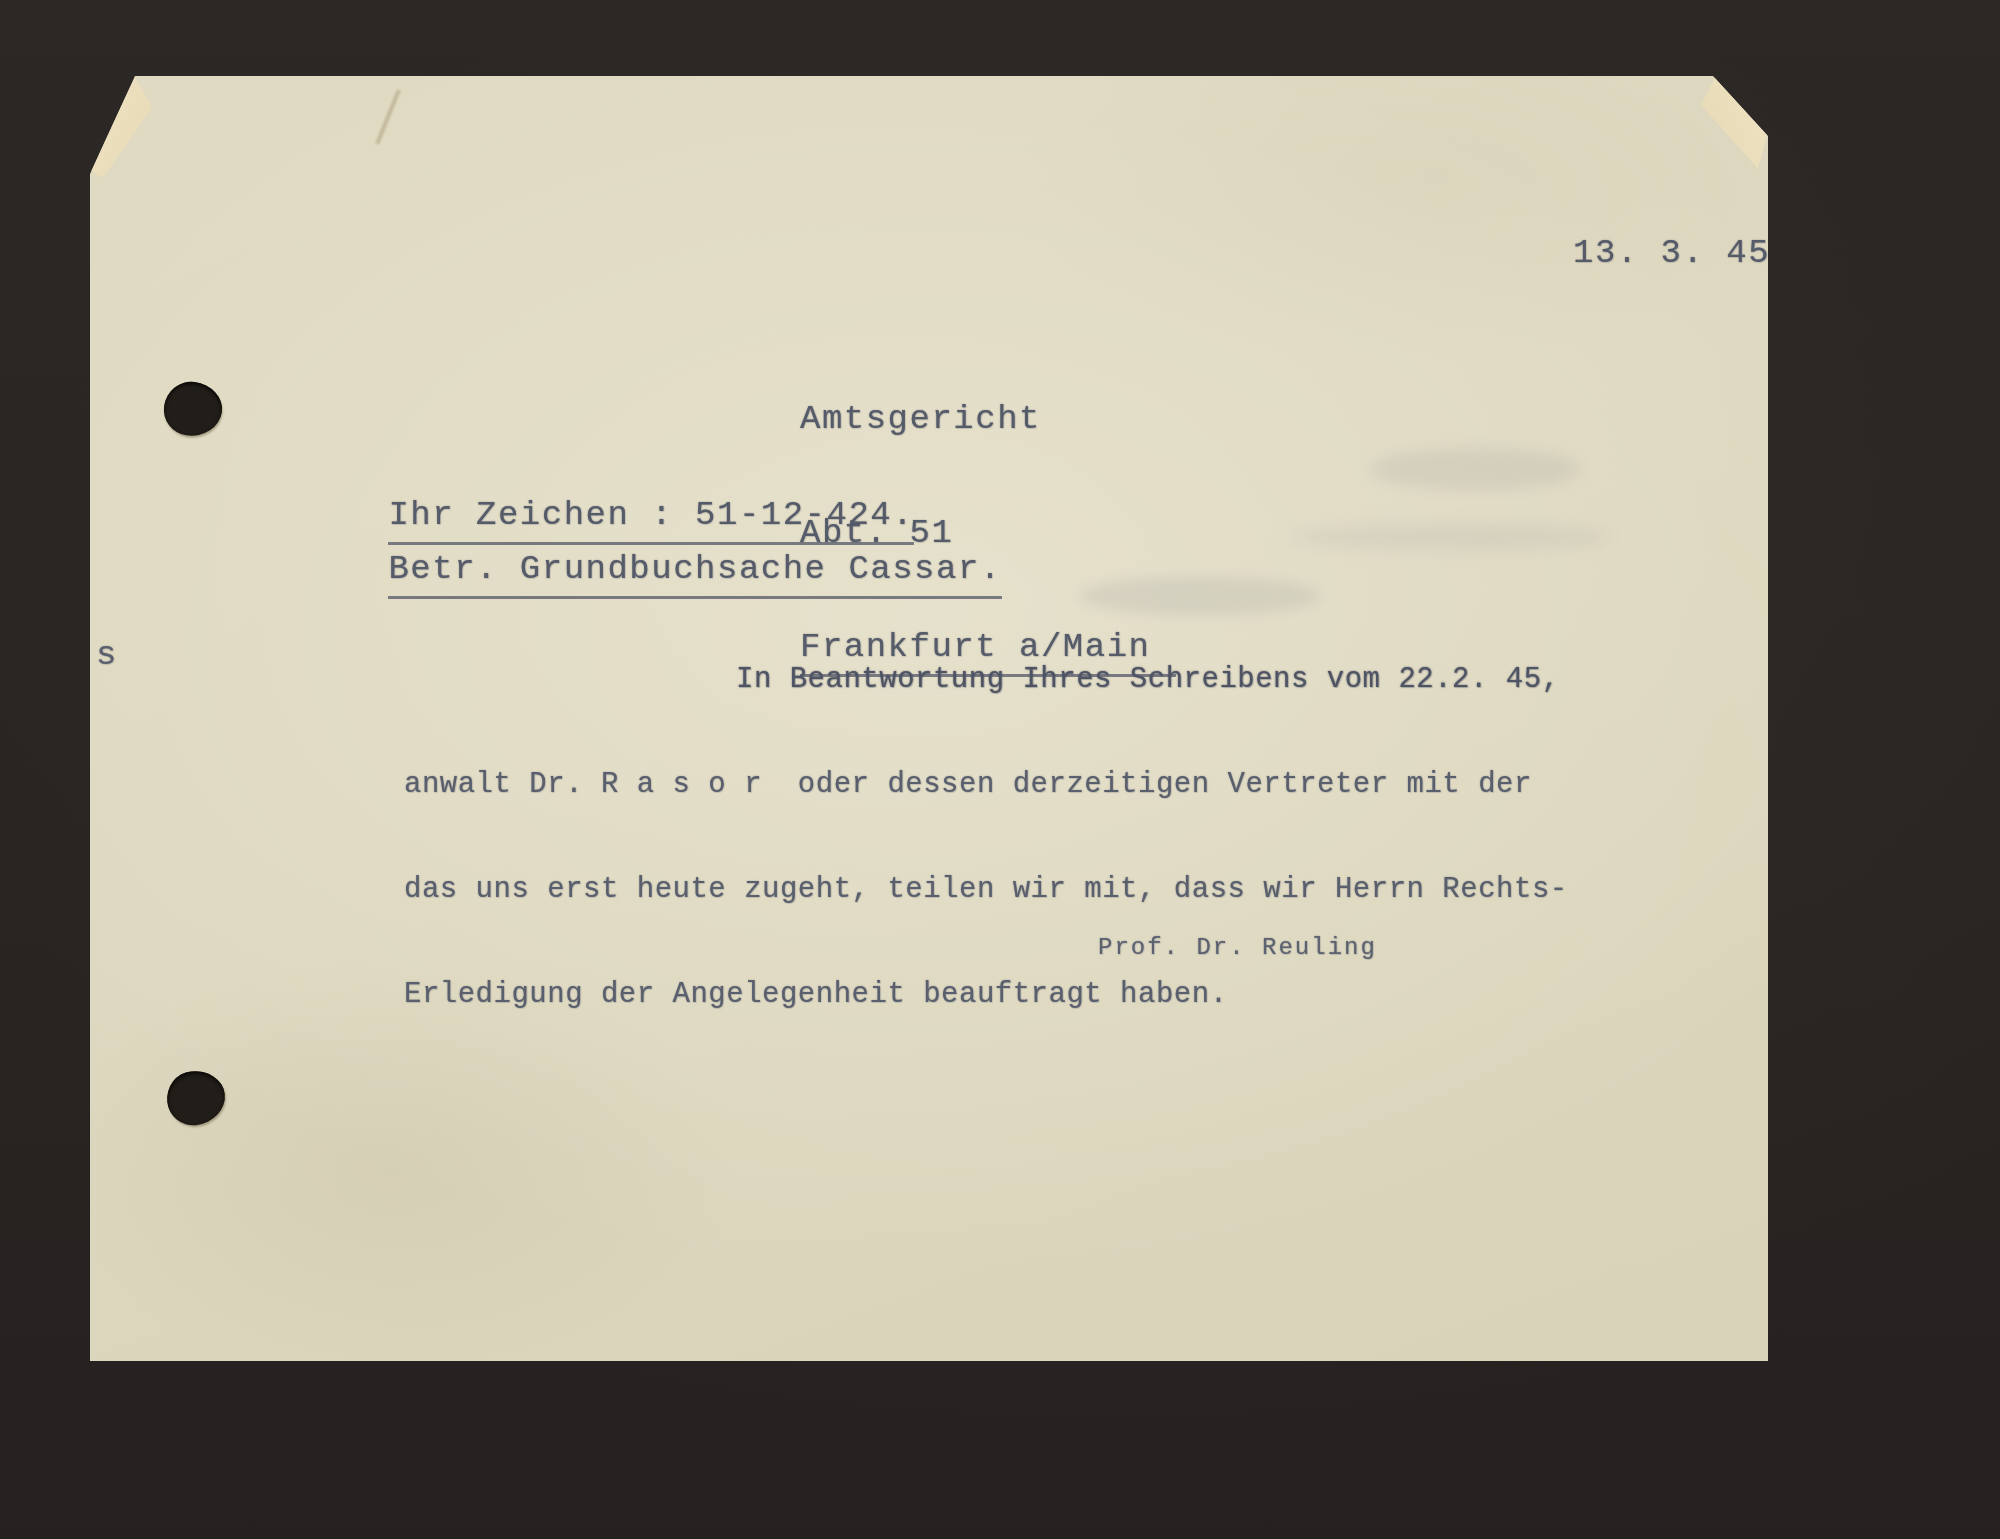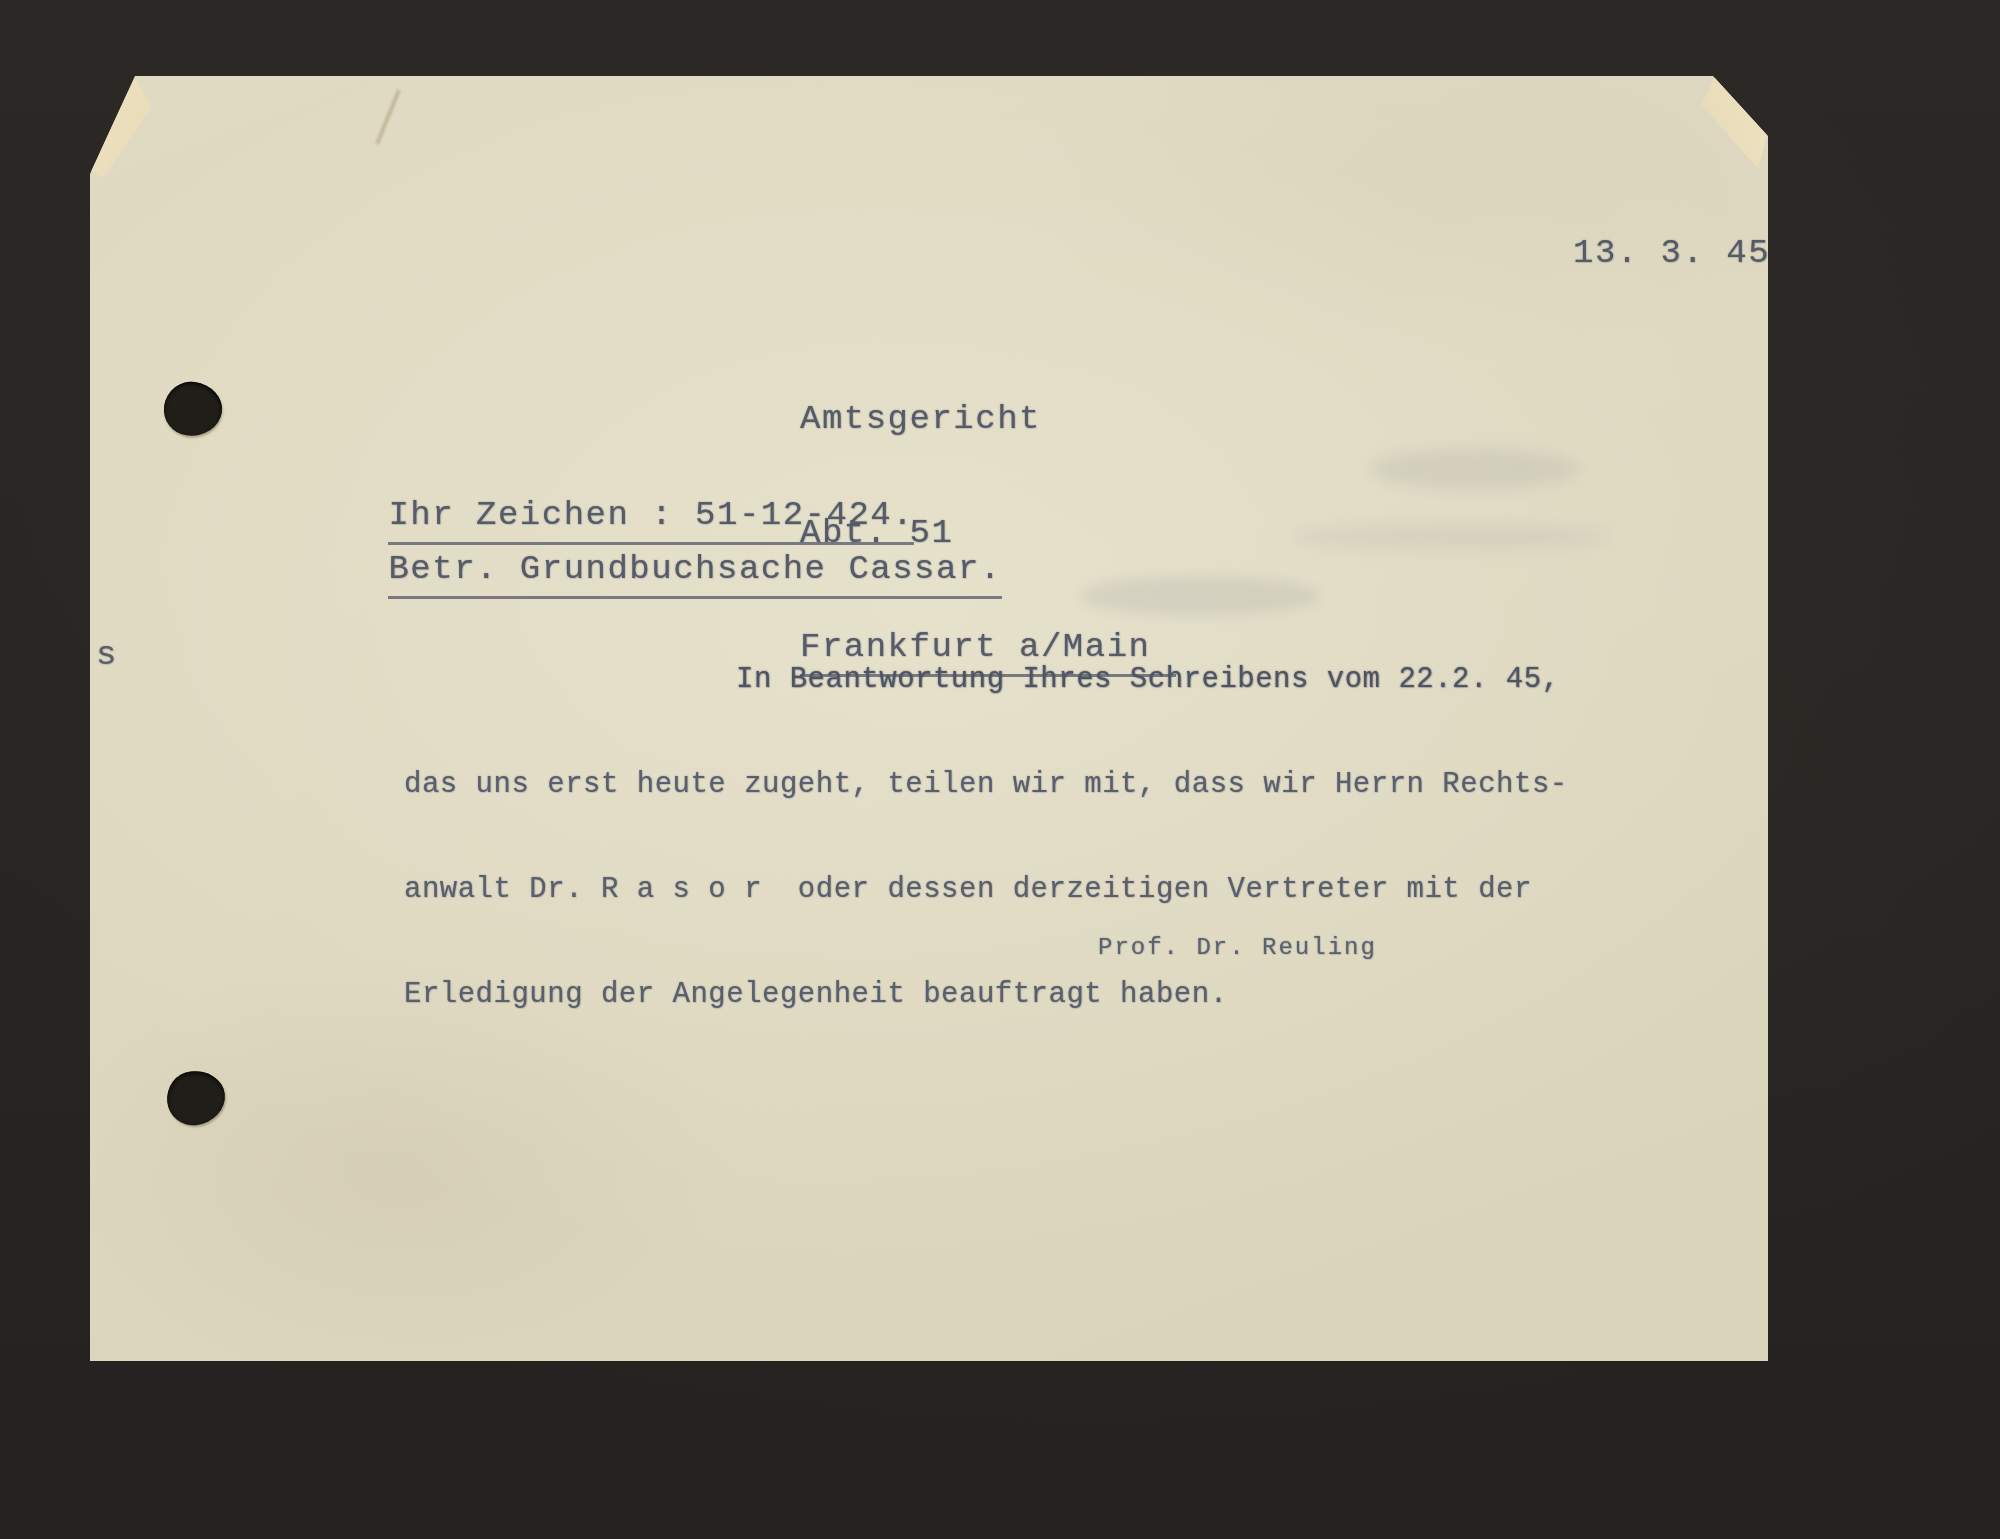--- a/index.html
+++ b/index.html
@@ -113,22 +113,22 @@
     <div class="type ref">
       <span class="underlined">Ihr Zeichen : 51-12-424.</span>
     </div>
 
     <div class="type subj">
       <span class="underlined">Betr. Grundbuchsache Cassar.</span>
     </div>
 
     <div class="type bodytxt">
       <div class="indent">In Beantwortung Ihres Schreibens vom 22.2. 45,</div>
+      <div>anwalt Dr. R a s o r  oder dessen derzeitigen Vertreter mit der</div>
       <div>das uns erst heute zugeht, teilen wir mit, dass wir Herrn Rechts-</div>
-      <div>anwalt Dr. R a s o r  oder dessen derzeitigen Vertreter mit der</div>
       <div>Erledigung der Angelegenheit beauftragt haben.</div>
     </div>
 
     <div class="type sig-org">
     </div>
 
     <div class="type signer">Prof. Dr. Reuling</div>
 
     <div class="type marginal">s</div>
   </div>

